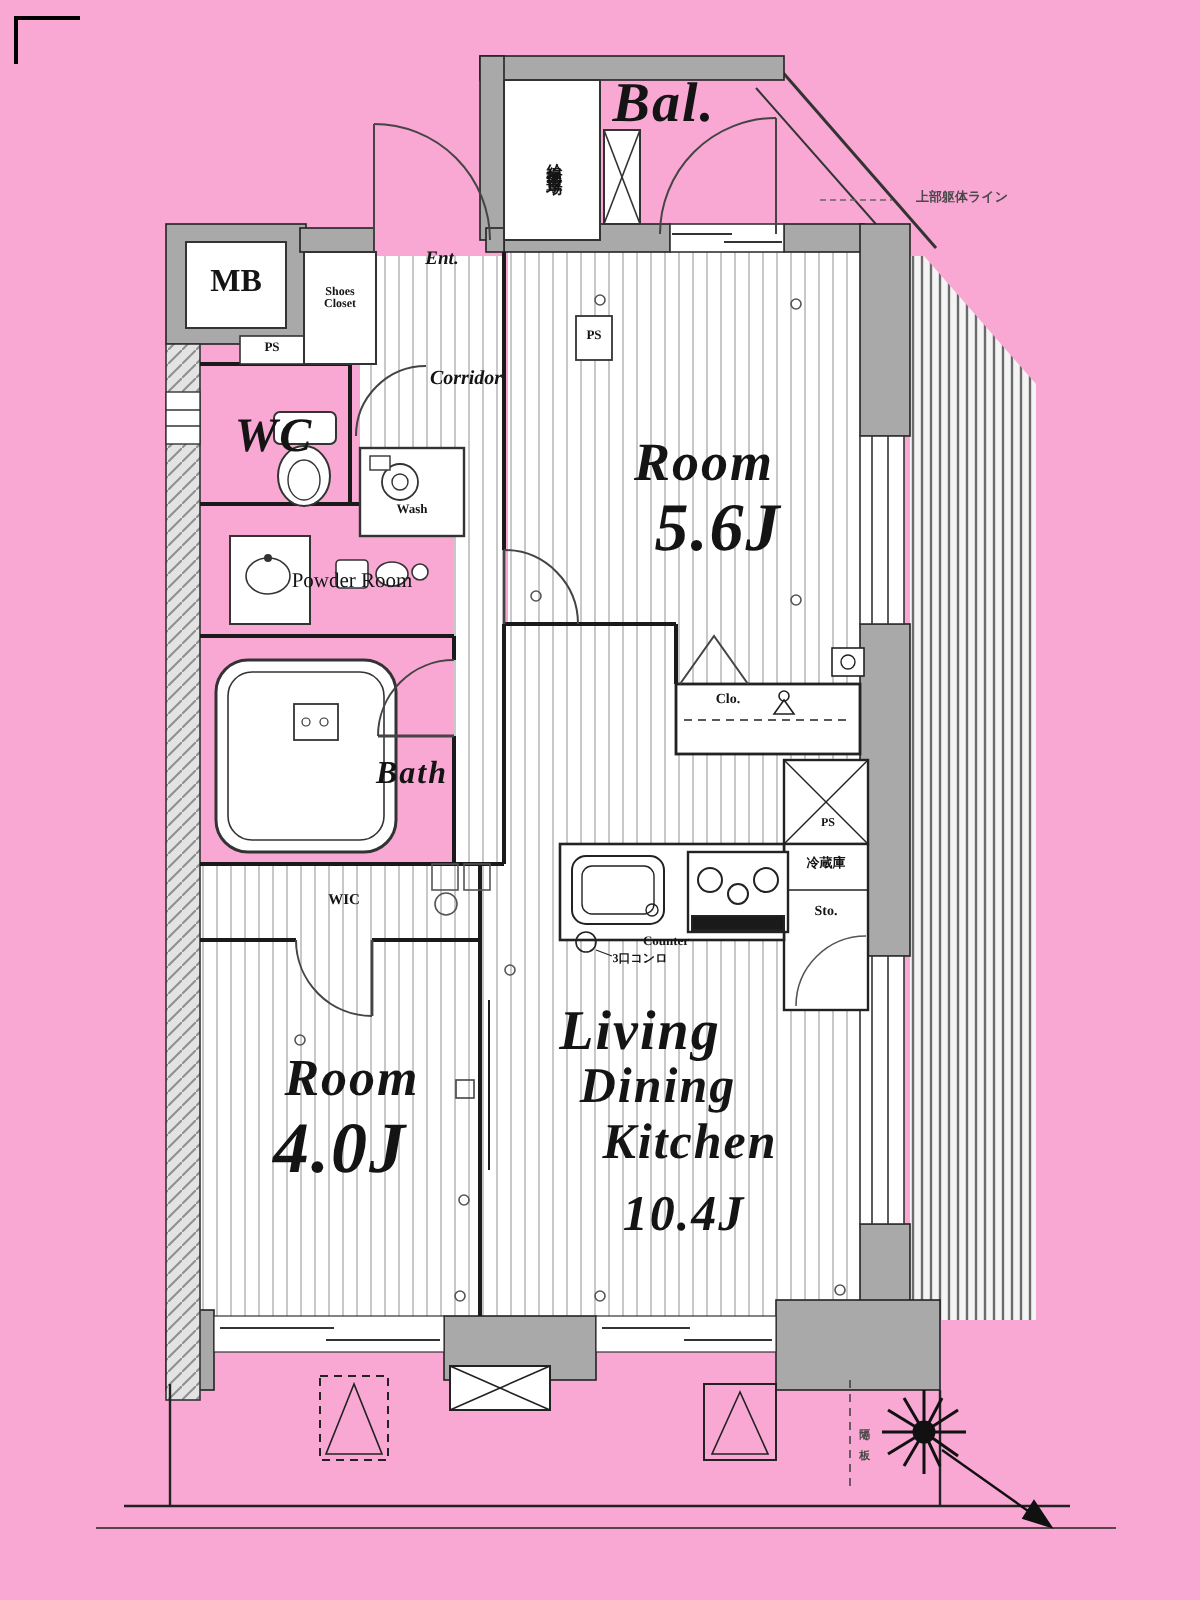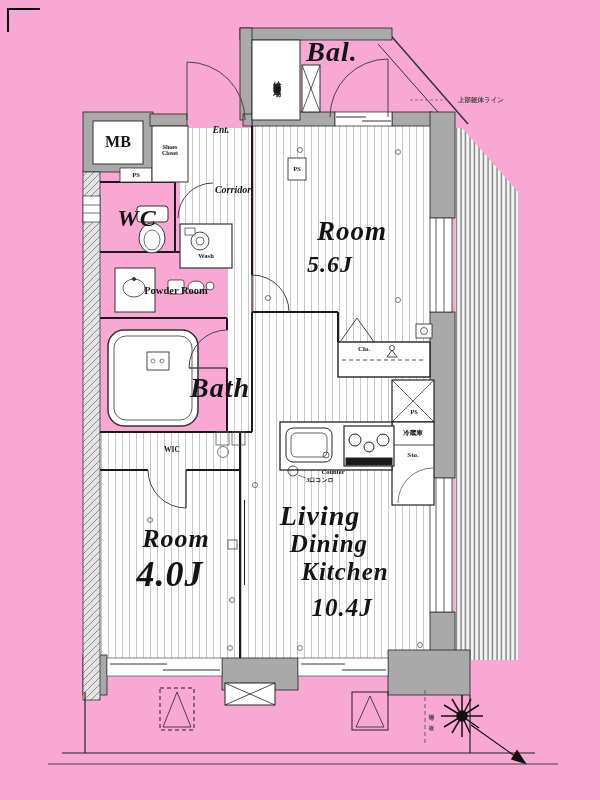--- a/index.html
+++ b/index.html
@@ -261,25 +261,25 @@
 <div class="lbl" style="left:136px;top:175px;font-size:6.5px">PS</div>
 <div class="lbl" style="left:297px;top:169px;font-size:6.5px">PS</div>
 <div class="lbl" style="left:170px;top:150px;font-size:6px">
   <span style="display:block">Shoes</span>
   <span style="display:block">Closet</span>
 </div>
 <div class="lbl" style="left:221px;top:131px;font-size:9.5px;font-style:italic">Ent.</div>
 <div class="lbl" style="left:233px;top:190px;font-size:10px;font-style:italic">Corridor</div>
 <div class="lbl big" style="left:137px;top:219px;font-size:24px">WC</div>
 <div class="lbl" style="left:206px;top:256px;font-size:6.5px">Wash</div>
-<div class="lbl" style="left:176px;top:291px;font-size:10.5px;font-weight:bold">Powder Room</div>
-<div class="lbl big" style="left:220px;top:388px;font-size:28px">Bath</div>
+<div class="lbl" style="left:176px;top:291px;font-size:10.5px;font-weight:normal">Powder Room</div>
+<div class="lbl big" style="left:206px;top:388px;font-size:16px">Bath</div>
 <div class="lbl" style="left:172px;top:450px;font-size:7.5px">WIC</div>
 <div class="lbl big" style="left:352px;top:231px;font-size:27px">Room</div>
-<div class="lbl big" style="left:330px;top:265px;font-size:24px">5.6J</div>
+<div class="lbl big" style="left:359px;top:265px;font-size:34px">5.6J</div>
 <div class="lbl" style="left:364px;top:350px;font-size:7px">Clo.</div>
 <div class="lbl" style="left:414px;top:412px;font-size:6px">PS</div>
 <div class="lbl" style="left:413px;top:433px;font-size:6.5px">冷蔵庫</div>
 <div class="lbl" style="left:413px;top:456px;font-size:7px">Sto.</div>
 <div class="lbl" style="left:333px;top:472px;font-size:6.5px">Counter</div>
 <div class="lbl" style="left:320px;top:480px;font-size:6px">3口コンロ</div>
 <div class="lbl big" style="left:176px;top:539px;font-size:26px">Room</div>
 <div class="lbl big" style="left:170px;top:575px;font-size:36px">4.0J</div>
 <div class="lbl big" style="left:320px;top:516px;font-size:28px">Living</div>
 <div class="lbl big" style="left:345px;top:572px;font-size:25px">Kitchen</div>

